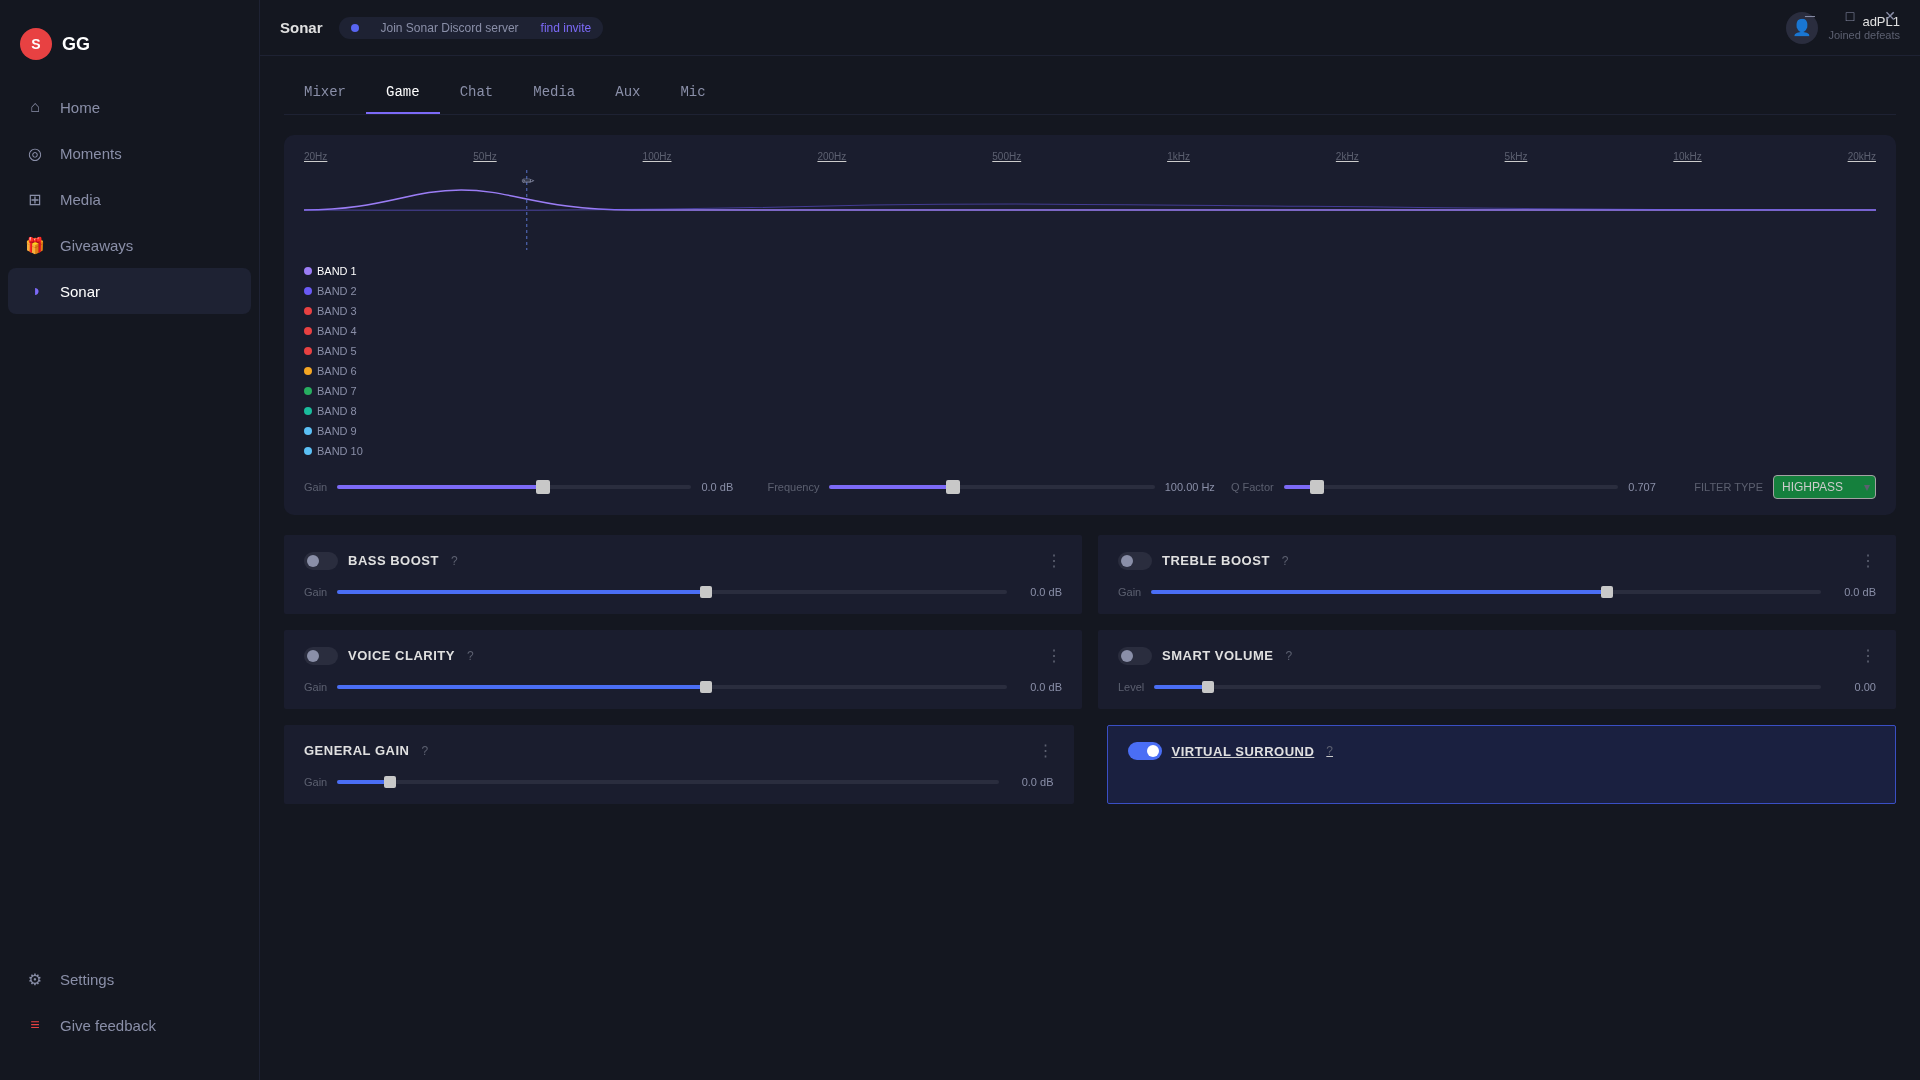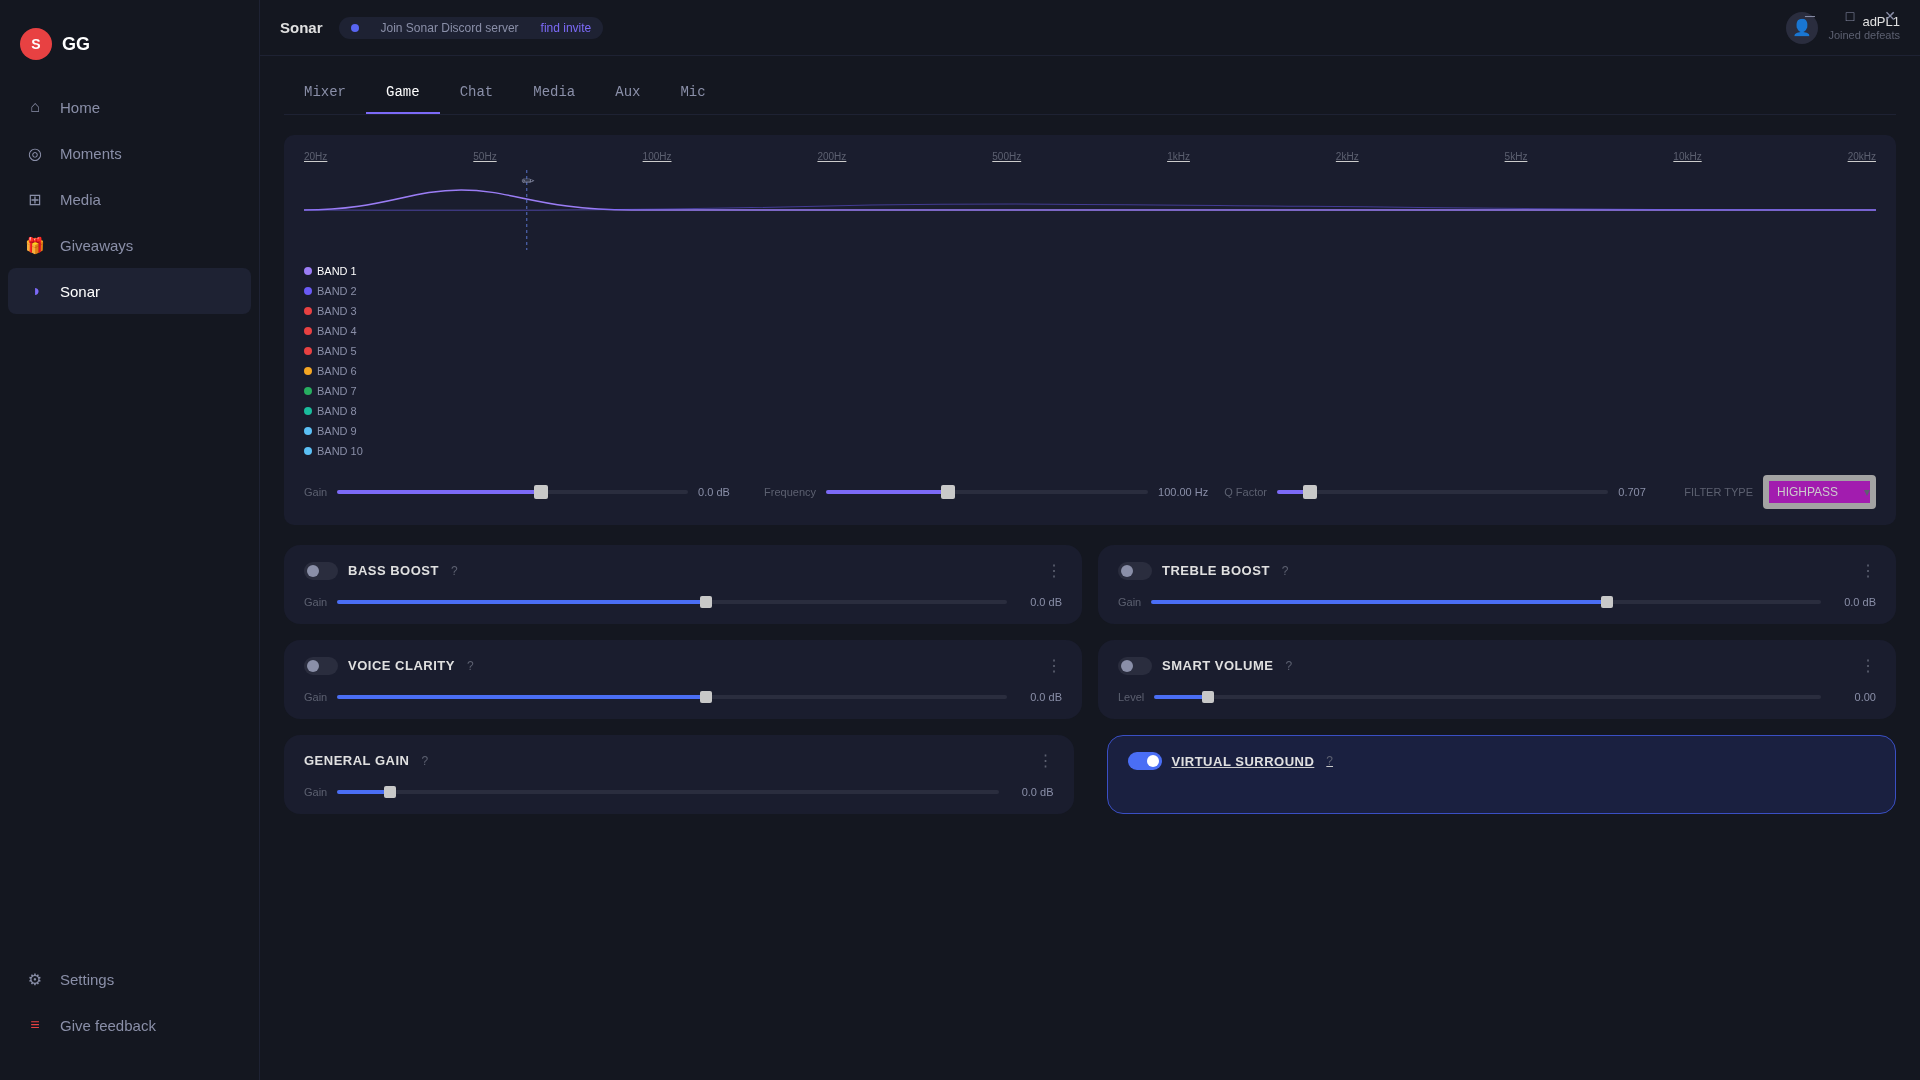--- a/index.html
+++ b/index.html
@@ -294,22 +294,22 @@
     .filter-type-group {
       display: flex;
       align-items: center;
       gap: 10px;
     }
     .filter-type-label {
       font-size: 11px;
       color: #5c6070;
     }
     .filter-select {
-      background: #a21caf;
-      border: 6px solid #a3a3a3;
+      background: #15803d;
+      border: 1px solid #a3a3a3;
       color: #ccc;
       padding: 4px 24px 4px 8px;
       border-radius: 4px;
       font-size: 12px;
       cursor: pointer;
       appearance: none;
       -webkit-appearance: none;
       position: relative;
     }
     .filter-select-wrap {
@@ -329,21 +329,21 @@
 
     
     .effects-grid {
       display: grid;
       grid-template-columns: 1fr 1fr;
       gap: 16px;
       margin-bottom: 16px;
     }
     .effect-card {
       background: #1a1d2e;
-      border-radius: 16px;
+      border-radius: 2px;
       padding: 16px 20px;
     }
     .effect-card.highlighted {
       border: 1.5px solid #3a4fc4;
       background: #1a2040;
       text-decoration: underline;
     }
     .effect-header {
       display: flex;
       align-items: center;

